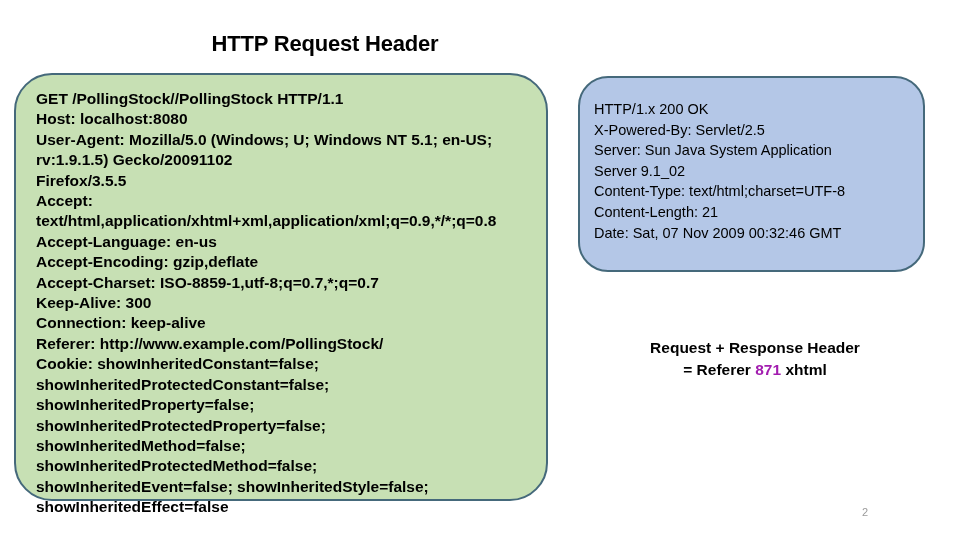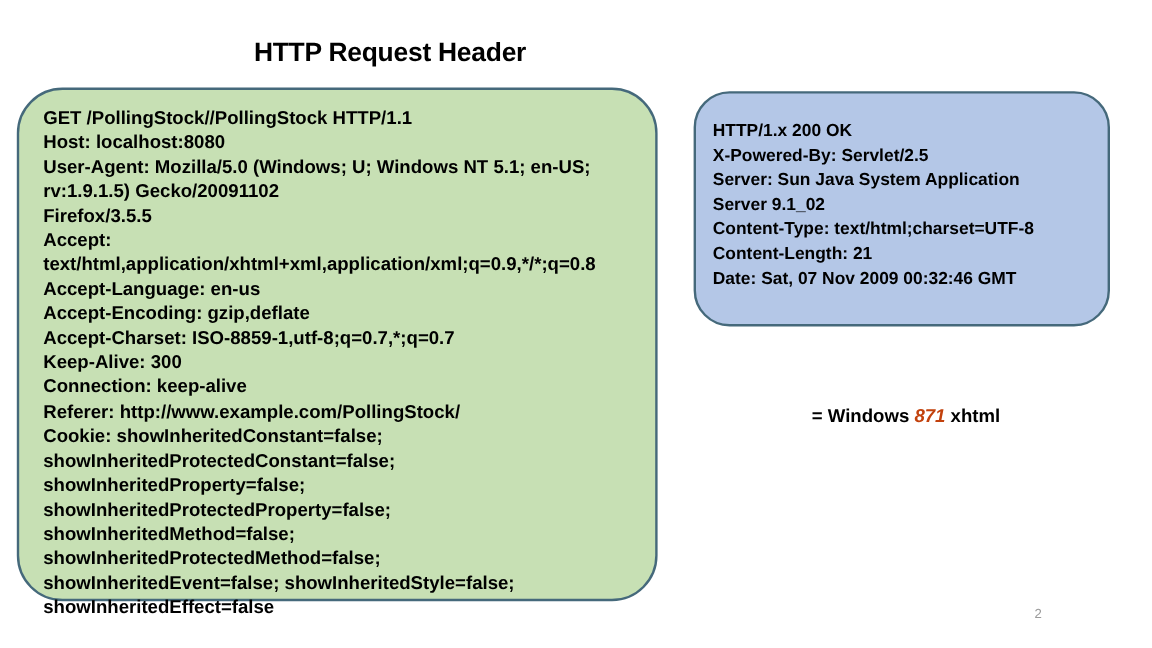--- a/index.html
+++ b/index.html
@@ -77,21 +77,21 @@
     top: 89px;
     font-size: 15.5px;
     line-height: 20.4px;
     font-weight: bold;
   }
   #response-lines {
     left: 594px;
     top: 99px;
     font-size: 14.5px;
     line-height: 20.6px;
-    font-weight: bold;
+    font-weight: normal;
   }
   .header-lines .line {
     display: block;
     white-space: pre;
   }
 
   
   #summary {
     position: absolute;
     left: 610px;
@@ -100,22 +100,21 @@
     text-align: center;
     font-size: 15.5px;
     font-weight: bold;
     line-height: 22px;
     color: #000000;
   }
   #summary .line2 {
     display: block;
   }
   #summary .bytes-count {
-    color: #c2410c;
-    font-style: italic;
+    color: #a21caf;
   }
 
   
   #page-number {
     position: absolute;
     left: 862px;
     top: 506px;
     font-size: 11px;
     color: #9b9b9b;
   }
@@ -130,18 +129,19 @@
 
   <div class="box" id="request-box"></div>
 
   <div class="box" id="response-box"></div>
 
   <div class="header-lines" id="request-lines"><span class="line">GET /PollingStock//PollingStock HTTP/1.1</span><span class="line">Host: localhost:8080</span><span class="line">User-Agent: Mozilla/5.0 (Windows; U; Windows NT 5.1; en-US;</span><span class="line">rv:1.9.1.5) Gecko/20091102</span><span class="line">Firefox/3.5.5</span><span class="line">Accept:</span><span class="line">text/html,application/xhtml+xml,application/xml;q=0.9,*/*;q=0.8</span><span class="line">Accept-Language: en-us</span><span class="line">Accept-Encoding: gzip,deflate</span><span class="line">Accept-Charset: ISO-8859-1,utf-8;q=0.7,*;q=0.7</span><span class="line">Keep-Alive: 300</span><span class="line">Connection: keep-alive</span><span class="line">Referer: http://www.example.com/PollingStock/</span><span class="line">Cookie: showInheritedConstant=false;</span><span class="line">showInheritedProtectedConstant=false;</span><span class="line">showInheritedProperty=false;</span><span class="line">showInheritedProtectedProperty=false;</span><span class="line">showInheritedMethod=false;</span><span class="line">showInheritedProtectedMethod=false;</span><span class="line">showInheritedEvent=false; showInheritedStyle=false;</span><span class="line">showInheritedEffect=false</span></div>
 
   <div class="header-lines" id="response-lines"><span class="line">HTTP/1.x 200 OK</span><span class="line">X-Powered-By: Servlet/2.5</span><span class="line">Server: Sun Java System Application</span><span class="line">Server 9.1_02</span><span class="line">Content-Type: text/html;charset=UTF-8</span><span class="line">Content-Length: 21</span><span class="line">Date: Sat, 07 Nov 2009 00:32:46 GMT</span></div>
 
   <div id="summary">
-    <span class="line2"><span>= Windows </span><span class="bytes-count">871</span><span> xhtml</span></span>
+    <span class="line1">Request + Response Header</span>
+    <span class="line2"><span>= Referer </span><span class="bytes-count">871</span><span> xhtml</span></span>
   </div>
 
   <div id="page-number">2</div>
 
 </div>
 
 </body></html>

